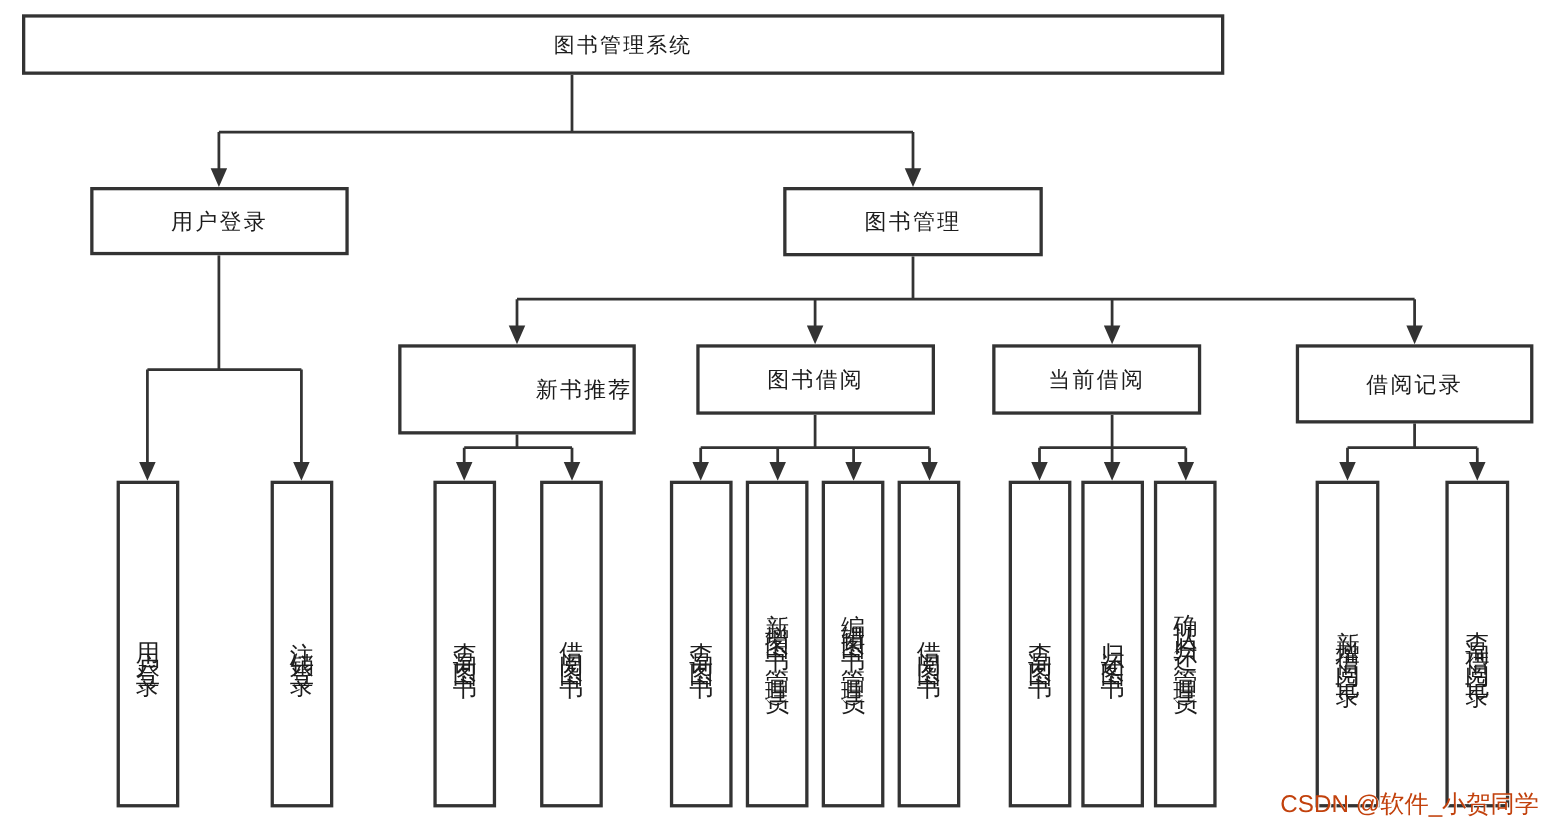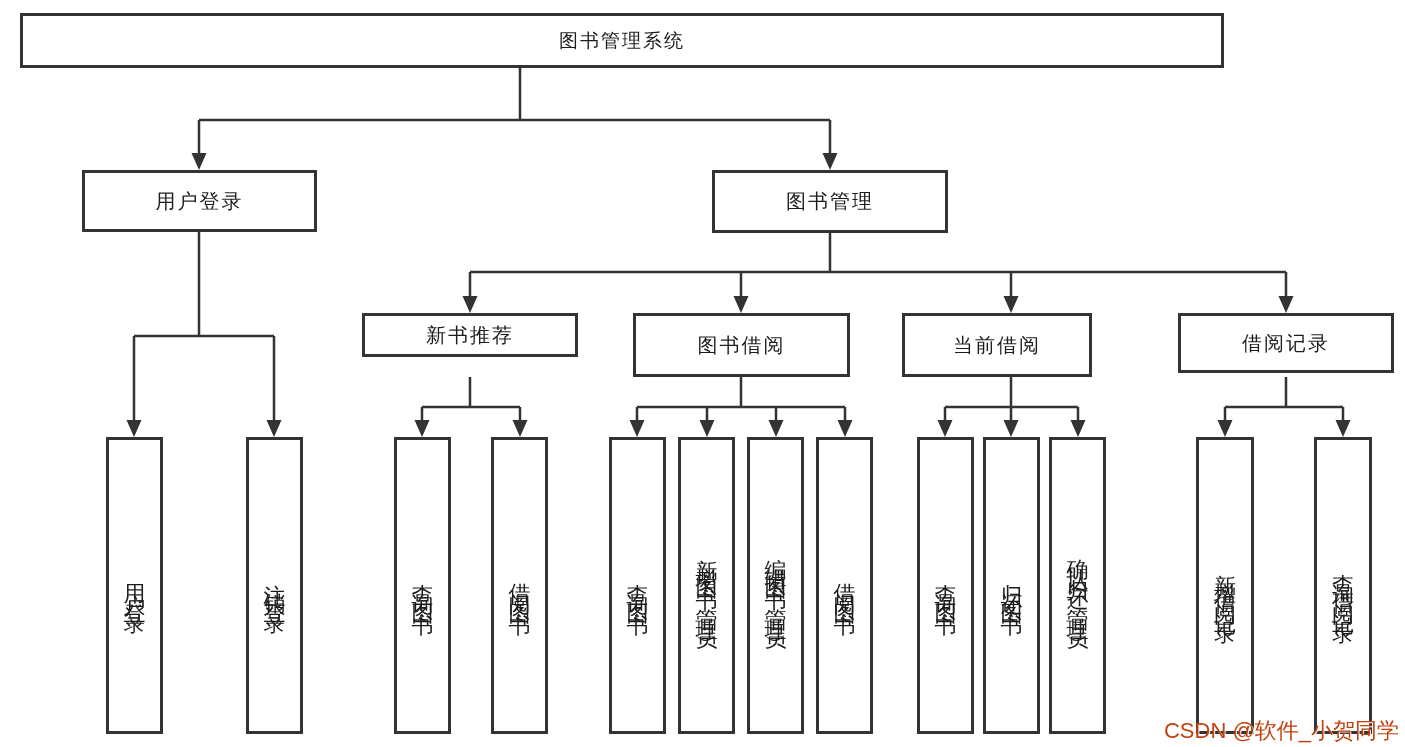--- a/index.html
+++ b/index.html
@@ -16,27 +16,27 @@
     background: #ffffff;
     border: 3px solid #333333;
     box-sizing: border-box;
     display: flex;
     align-items: center;
     justify-content: center;
     color: #1c1c1c;
     z-index: 2;
   }
   .hbox { font-size: 20px; letter-spacing: 2px; }
-  .n-root { left: 20px;  top: 13px;  width: 1204px; height: 55px; font-size: 19px; }
+  .n-root { left: 20px;  top: 13px;  width: 1093px; height: 55px; font-size: 19px; }
   .n-b0   { left: 82px;  top: 170px; width: 235px;  height: 62px; }
   .n-b1   { left: 712px; top: 170px; width: 236px;  height: 63px; }
-  .n-g0   { left: 362px; top: 313px; width: 216px;  height: 44px; }
+  .n-g0   { left: 362px; top: 313px; width: 216px;  height: 82px; justify-content: flex-end; }
   .n-g1   { left: 633px; top: 313px; width: 217px;  height: 64px; align-items: center; }
   .n-g2   { left: 902px; top: 313px; width: 190px;  height: 64px; }
-  .n-g3   { left: 1178px;top: 313px; width: 216px;  height: 60px; }
+  .n-g3   { left: 1178px;top: 313px; width: 216px;  height: 72px; }
   .leaf { top: 437px; width: 57px; height: 297px; }
   .leaf .vtext {
     writing-mode: vertical-rl;
     font-size: 22px;
     letter-spacing: 10px;
     line-height: 1;
     color: #1c1c1c;
   }
   .l-u0   { left: 106px; }
   .l-u1   { left: 246px; }

